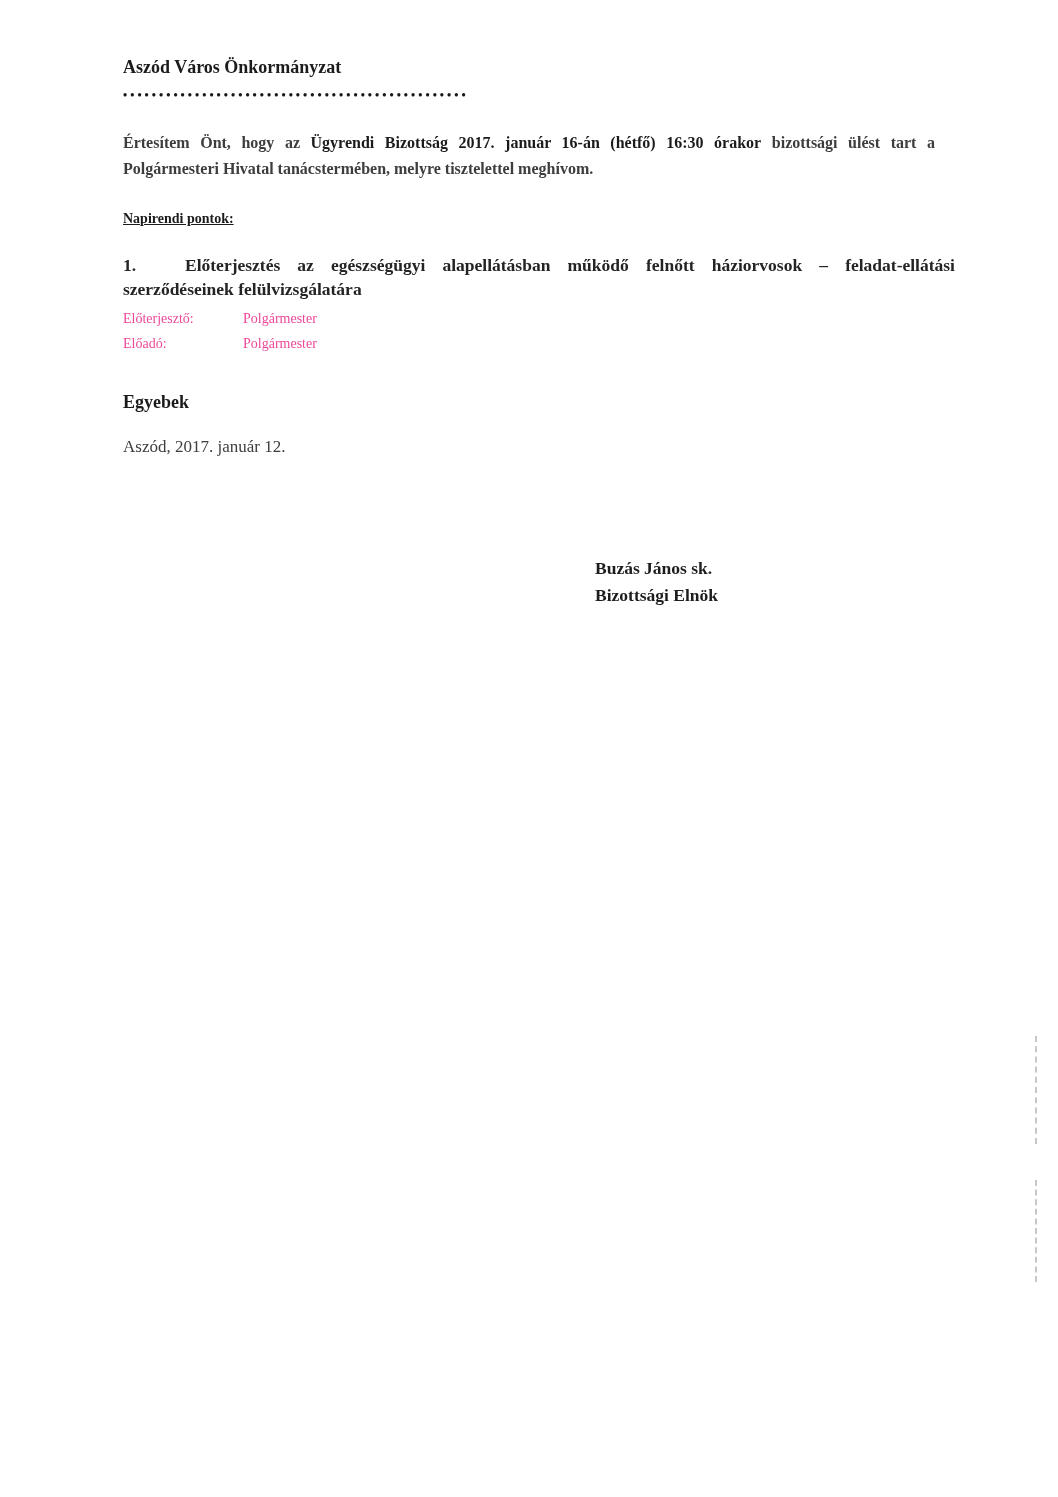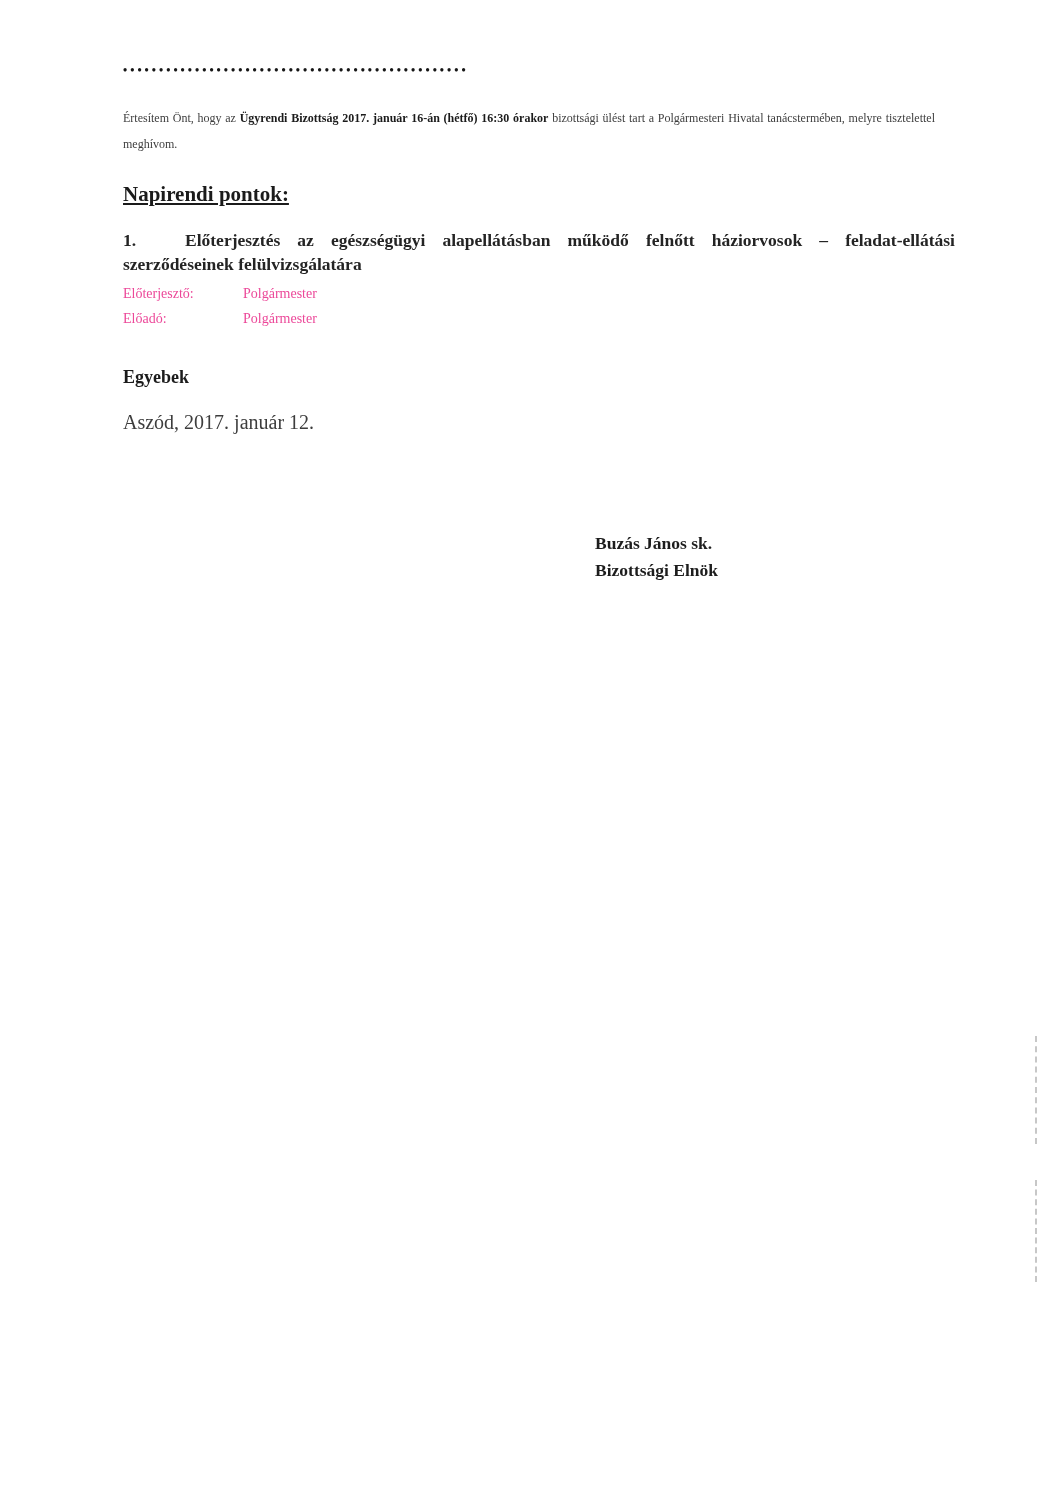--- a/index.html
+++ b/index.html
@@ -42,30 +42,31 @@
     text-align: center;
     font-weight: bold;
     font-size: 19px;
     line-height: 24px;
     letter-spacing: 2px;
     color: #1c1c1c;
   }
   .intro {
     margin-top: 28px;
     width: 812px;
-    font-size: 12px;
+    font-size: 16px;
     line-height: 26px;
     text-align: justify;
     color: #3d3d3d;
+    font-weight: bold;
   }
   .intro strong { color: #1b1b1b; }
   .agenda-heading {
     margin-top: 25px;
     font-weight: bold;
-    font-size: 21px;
+    font-size: 14px;
     line-height: 24px;
     text-decoration: underline;
     color: #1b1b1b;
     display: inline-block;
   }
   .agenda-item {
     margin-top: 22px;
     width: 832px;
     font-weight: bold;
     font-size: 17.5px;
@@ -89,21 +90,21 @@
   }
   .other-heading {
     margin-top: 34px;
     font-weight: bold;
     font-size: 18px;
     line-height: 24px;
     color: #1b1b1b;
   }
   .date-line {
     margin-top: 21px;
-    font-size: 20px;
+    font-size: 17px;
     line-height: 24px;
     color: #3d3d3d;
   }
   .signature {
     margin-top: 96px;
     margin-left: 472px;
     display: inline-block;
     text-align: left;
     font-weight: bold;
     font-size: 17.5px;
@@ -120,20 +121,21 @@
   .scan-artifact.seg-a { top: 1036px; height: 108px; }
   .scan-artifact.seg-b { top: 1180px; height: 102px; }
 </style>
 </head>
 <body>
 
 <div class="page">
   <div class="content">
 
     <div class="header-block">
+      <div>Aszód Város Önkormányzat</div>
     </div>
 
     <div class="dotted-line">••••••••••••••••••••••••••••••••••••••••••••••••</div>
 
 
     <p class="intro"><span>Értesítem Önt, hogy az </span><strong>Ügyrendi Bizottság 2017. január 16-án (hétfő) 16:30 órakor</strong><span> bizottsági ülést tart a Polgármesteri Hivatal tanácstermében, melyre tisztelettel meghívom.</span></p>
 
     <div>
       <span class="agenda-heading">Napirendi pontok:</span>
     </div>

